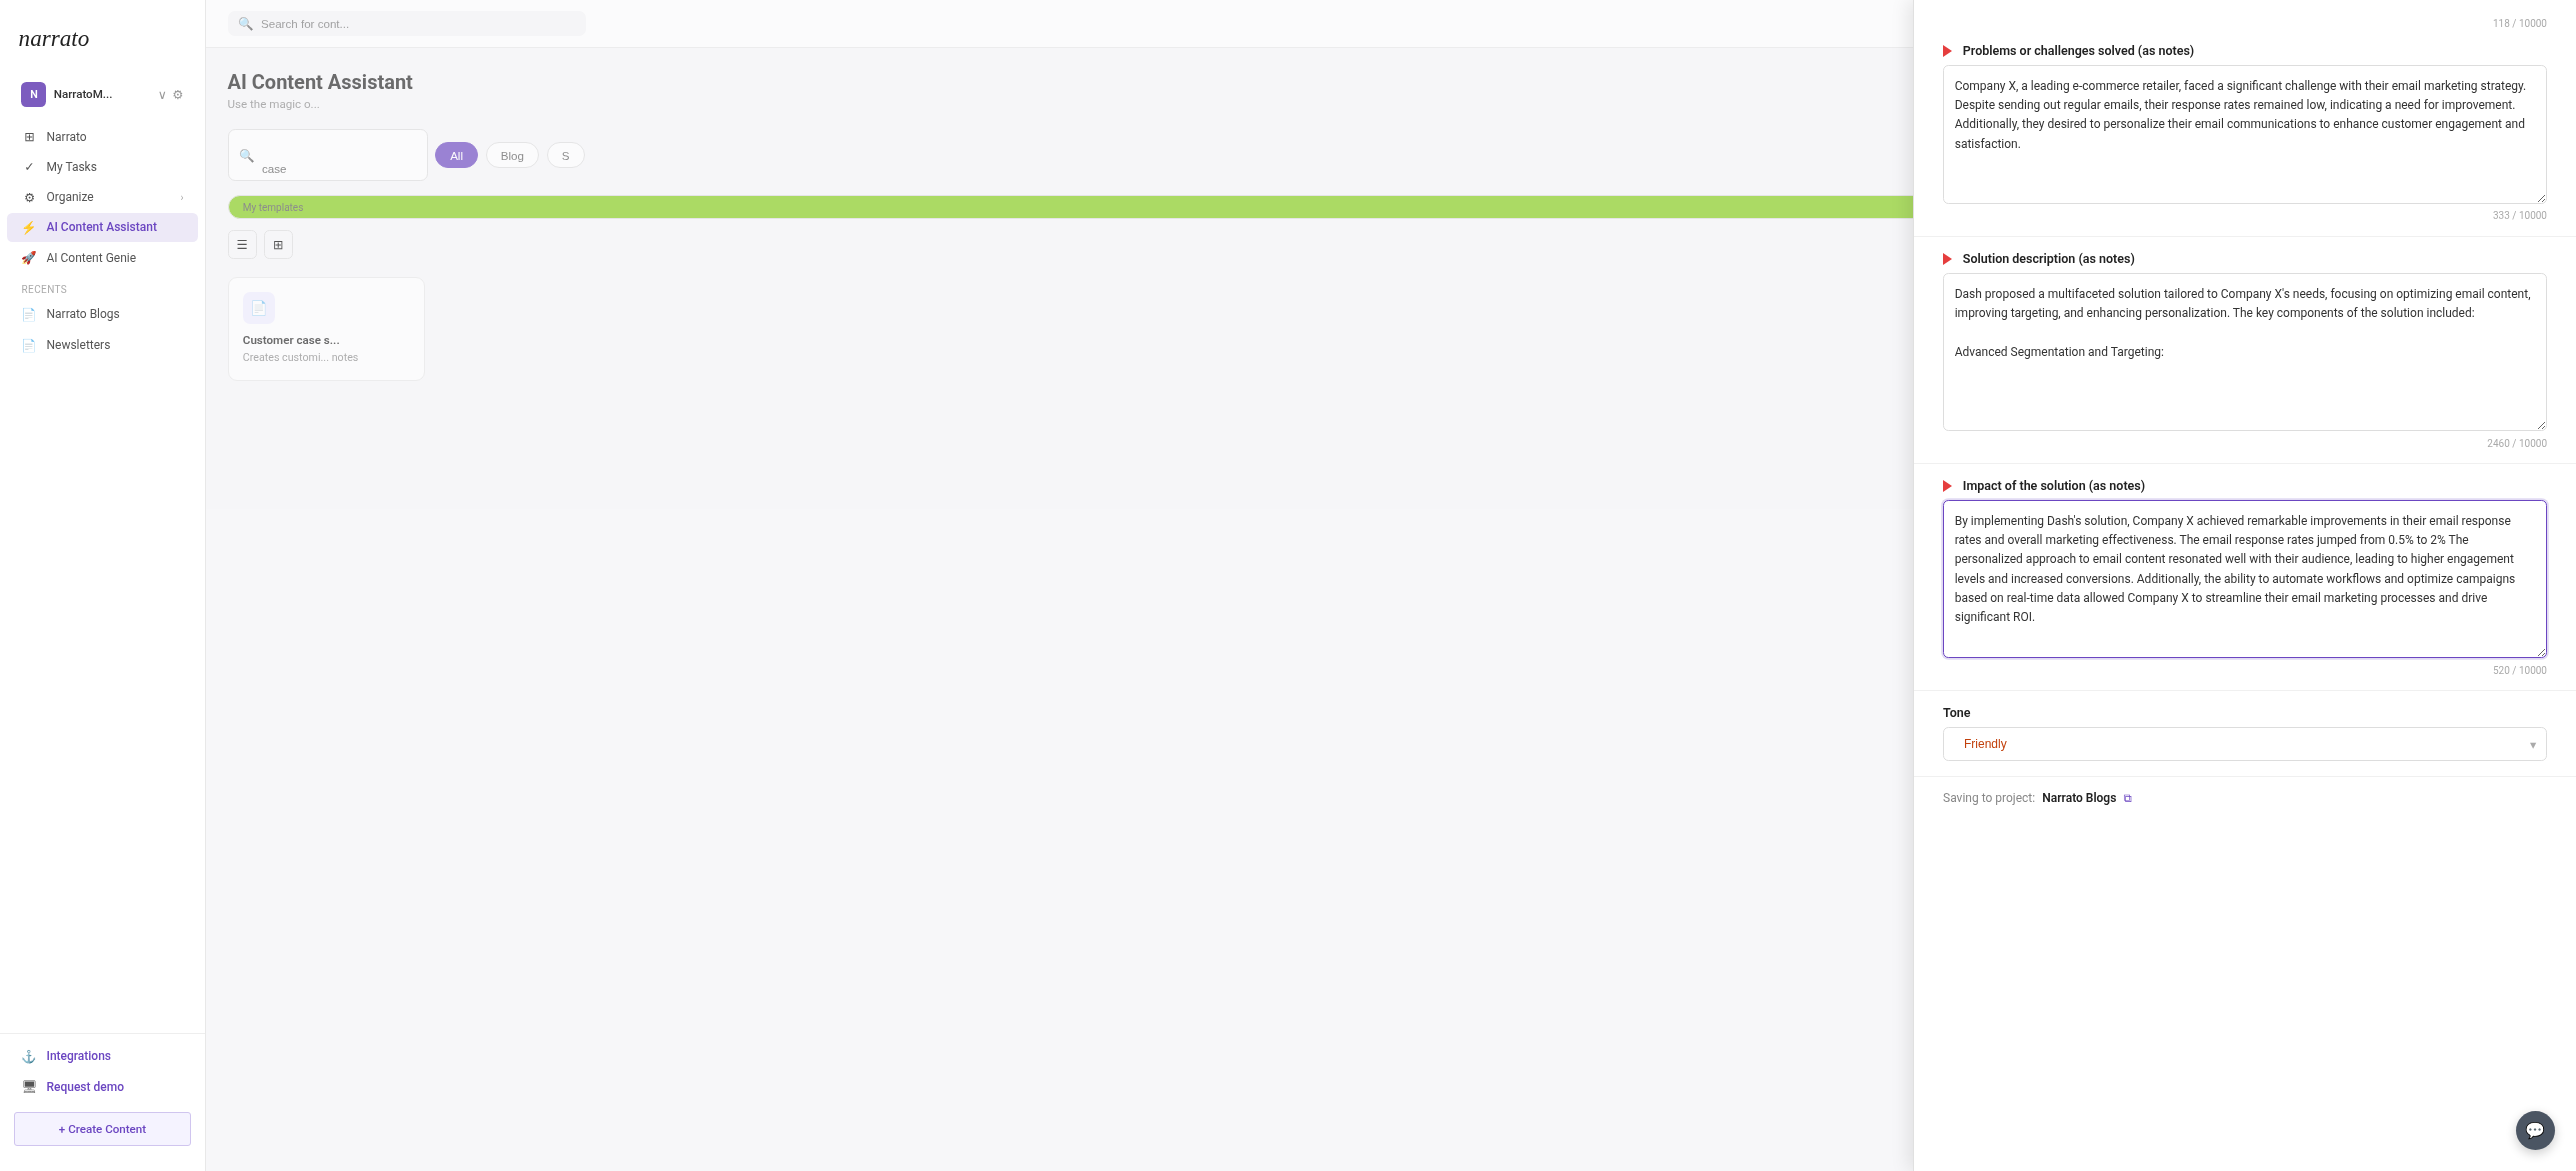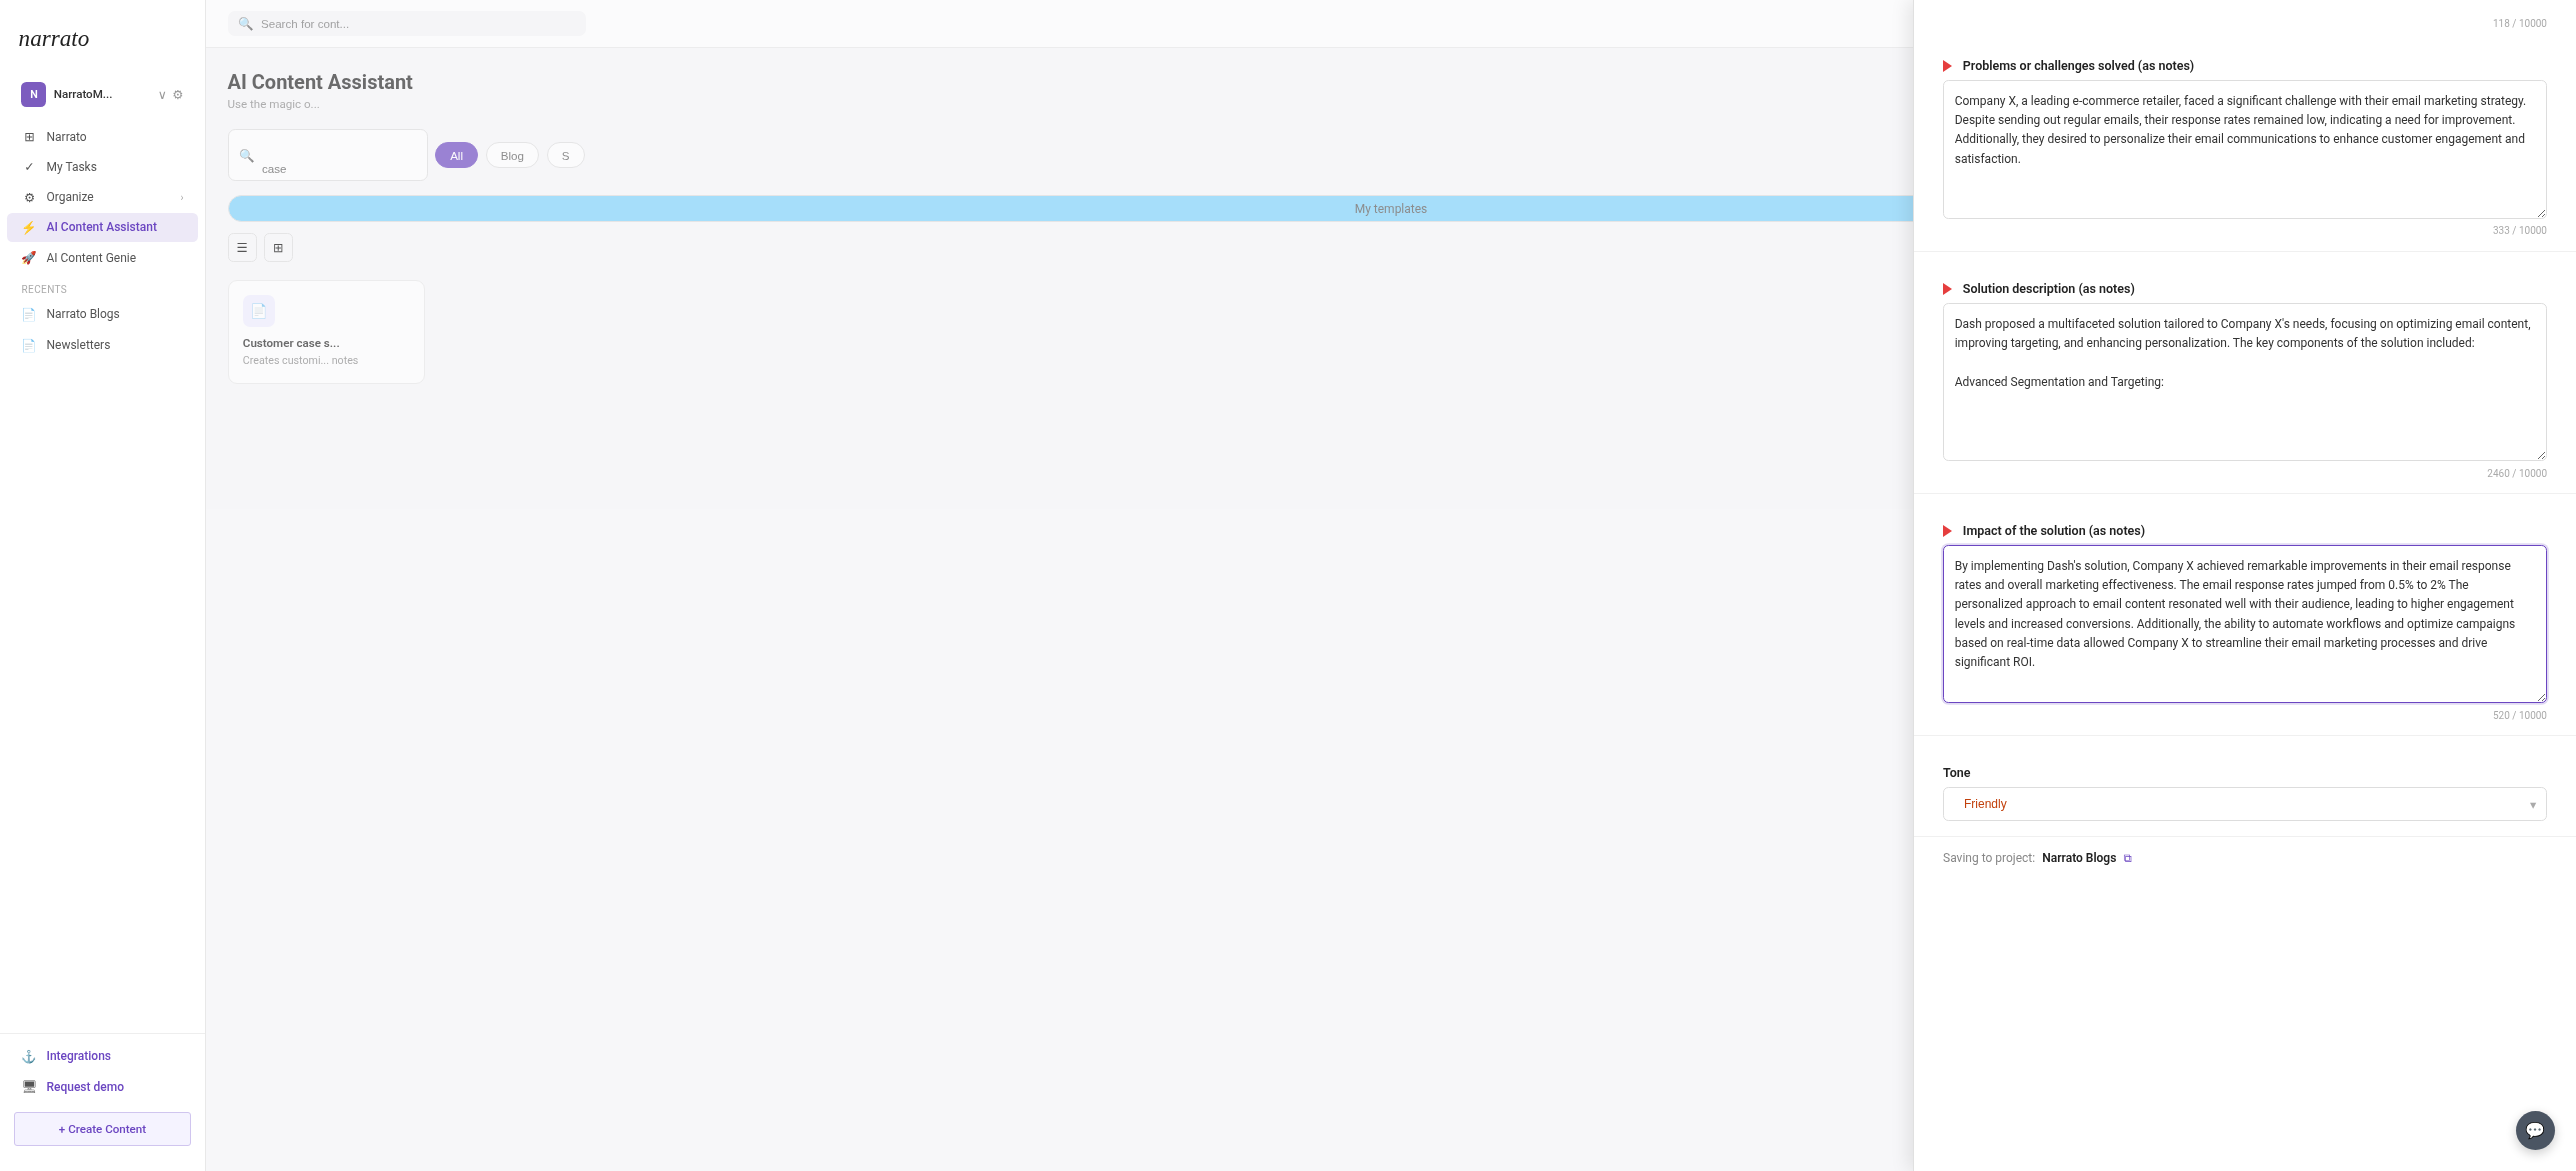--- a/index.html
+++ b/index.html
@@ -205,25 +205,24 @@
     }
     .filter-btn.active {
       background: #6b46c1;
       color: #fff;
       border-color: #6b46c1;
     }
     .my-templates-badge {
       padding: 5.4px 14.3px;
       border-radius: 18px;
       border: 0.9px solid #ddd;
-      background: #7dd3fc;
-      font-size: 12px;
+      background: #84cc16;
+      font-size: 10px;
       cursor: pointer;
       color: #555;
-      text-align: center;
     }
 
     .template-card {
       background: #fff;
       border: 0.9px solid #e8e8e8;
       border-radius: 9px;
       padding: 14.3px;
       width: 197px;
       cursor: pointer;
     }
@@ -268,21 +267,20 @@
     .panel-section:last-child { border-bottom: none; }
 
     .field-label {
       font-size: 12.5px;
       font-weight: 600;
       color: #222;
       margin-bottom: 7.2px;
       display: flex;
       align-items: center;
       gap: 7.2px;
-      margin-top: 15px;
     }
     .arrow-indicator {
       display: inline-block;
       width: 0; height: 0;
       border-top: 6.3px solid transparent;
       border-bottom: 6.3px solid transparent;
       border-left: 9px solid #e53e3e;
       margin-right: 3.6px;
     }
 

